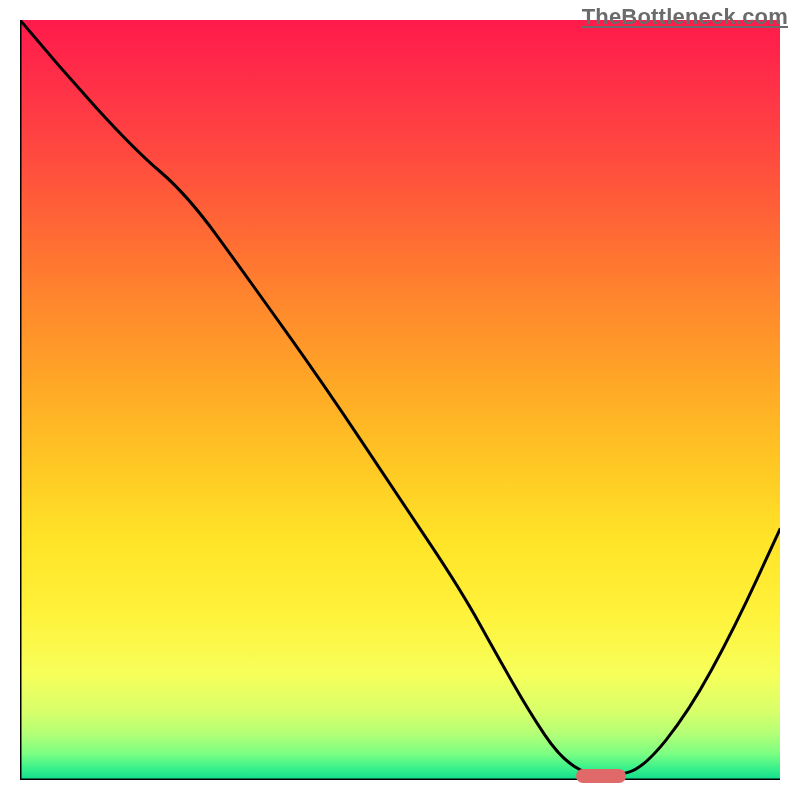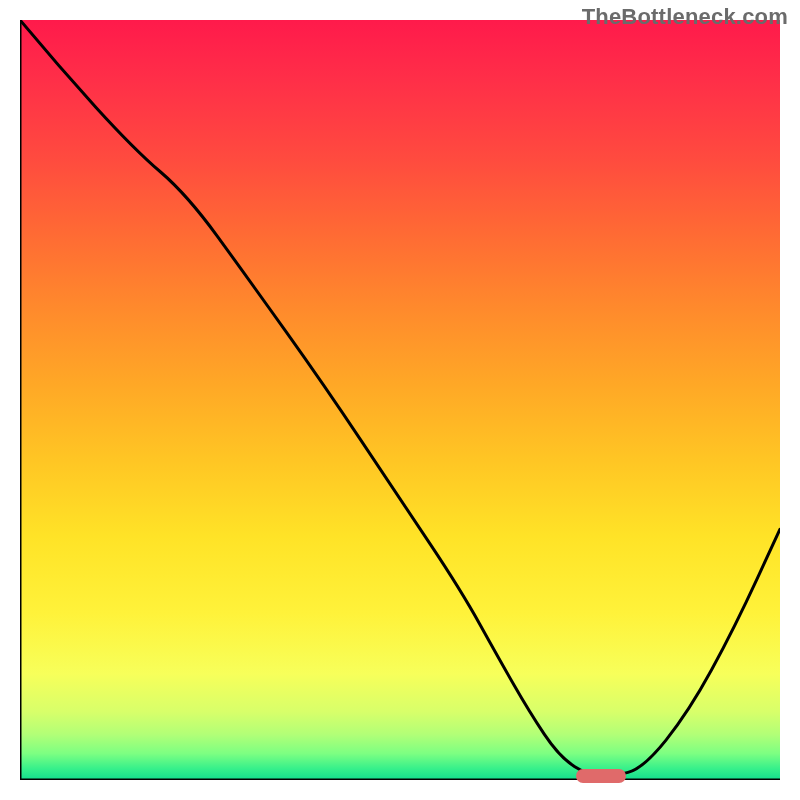--- a/index.html
+++ b/index.html
@@ -18,20 +18,21 @@
   }
   .watermark {
     position: absolute;
     top: 4px;
     right: 12px;
     font-size: 22px;
     font-weight: 600;
     color: #6b6b6b;
     letter-spacing: 0.2px;
     z-index: 5;
+    text-decoration: underline;
   }
   .plot-area {
     position: absolute;
     left: 20px;
     top: 20px;
     width: 760px;
     height: 760px;
     background: linear-gradient(
       to bottom,
       #ff1a4b 0%,

